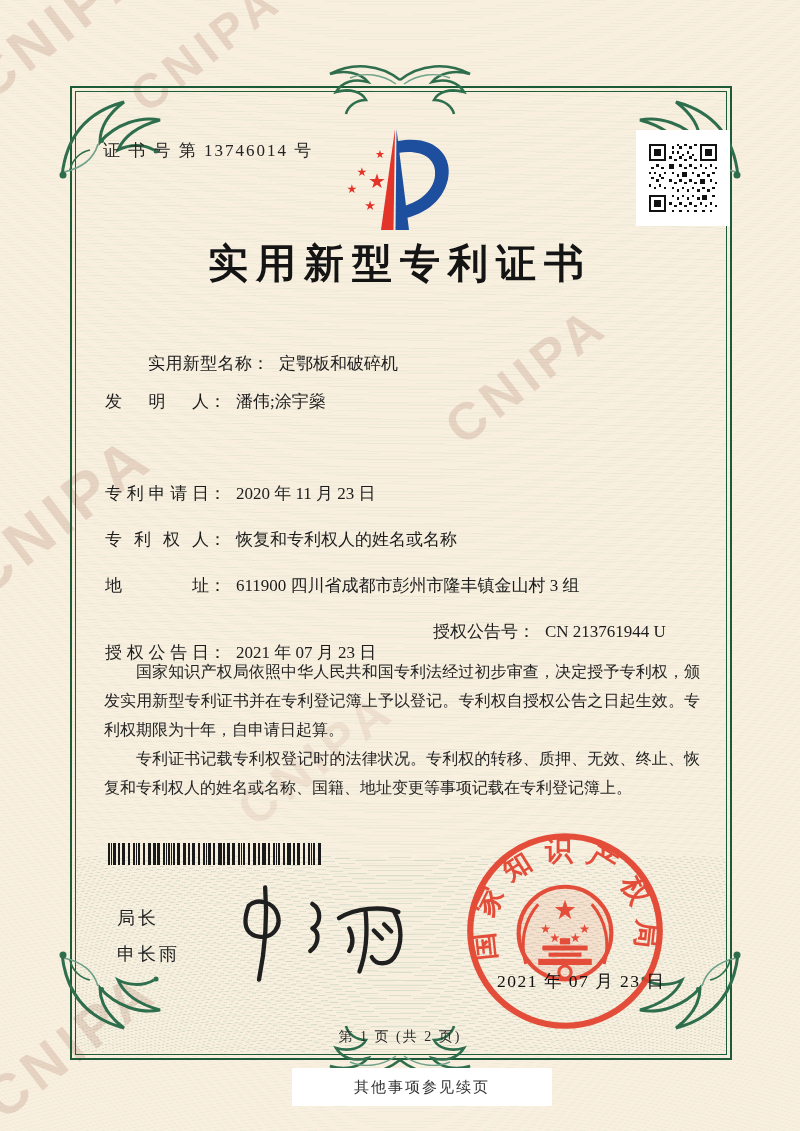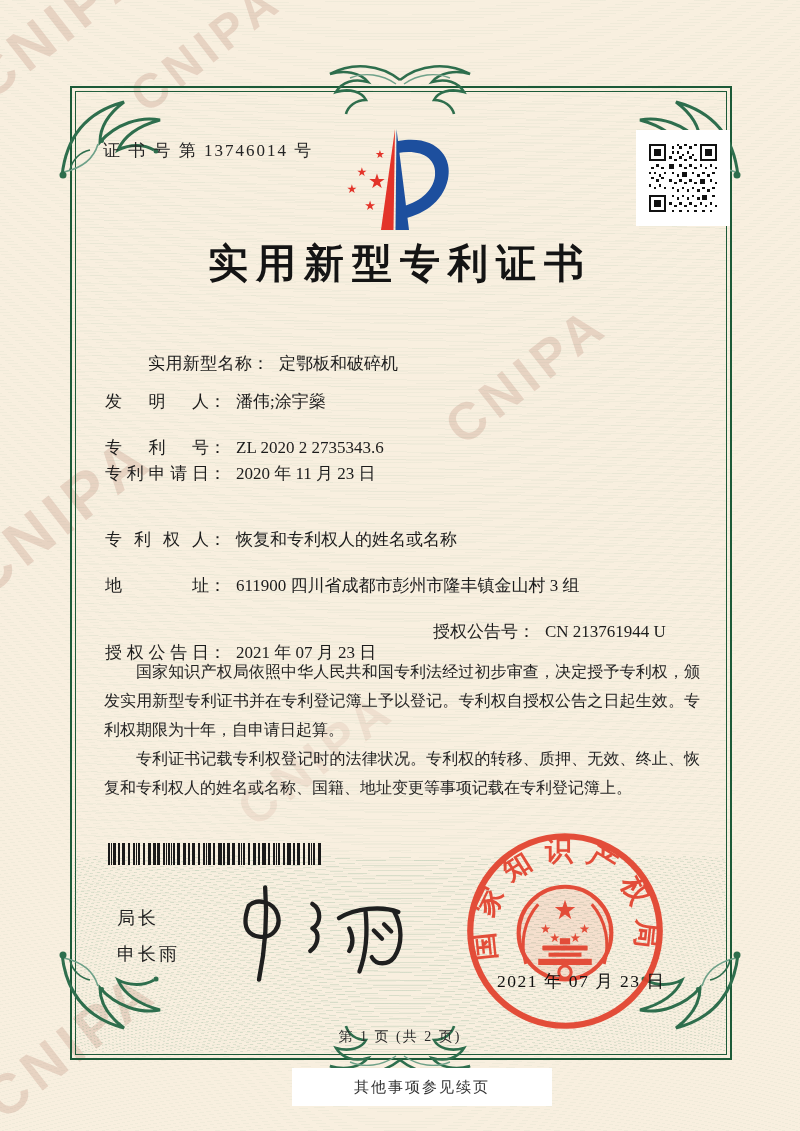--- a/index.html
+++ b/index.html
@@ -216,24 +216,21 @@
     </svg>
 
     <div class="title">实用新型专利证书</div>
 
     <div class="field" style="top:352px;margin-left:43px;">
       <span class="flabel">实用新型名称</span><span class="colon">：</span><span>定鄂板和破碎机</span>
     </div>
     <div class="field" style="top:390px;">
       <span class="flabel">发明人</span><span class="colon">：</span><span>潘伟;涂宇燊</span>
     </div>
-    <div class="field" style="top:436px;">
-      <span class="flabel">专利号</span><span class="colon">：</span><span>ZL 2020 2 2735343.6</span>
-    </div>
-    <div class="field" style="top:462px;">
+    <div class="field" style="top:482px;">
       <span class="flabel">专利申请日</span><span class="colon">：</span><span>2020 年 11 月 23 日</span>
     </div>
     <div class="field" style="top:528px;">
       <span class="flabel">专利权人</span><span class="colon">：</span><span>恢复和专利权人的姓名或名称</span>
     </div>
     <div class="field" style="top:574px;">
       <span class="flabel">地址</span><span class="colon">：</span><span>611900 四川省成都市彭州市隆丰镇金山村 3 组</span>
     </div>
     <div class="field" style="top:620px;margin-top:21px;">
       <span class="flabel">授权公告日</span><span class="colon">：</span><span>2021 年 07 月 23 日</span>

